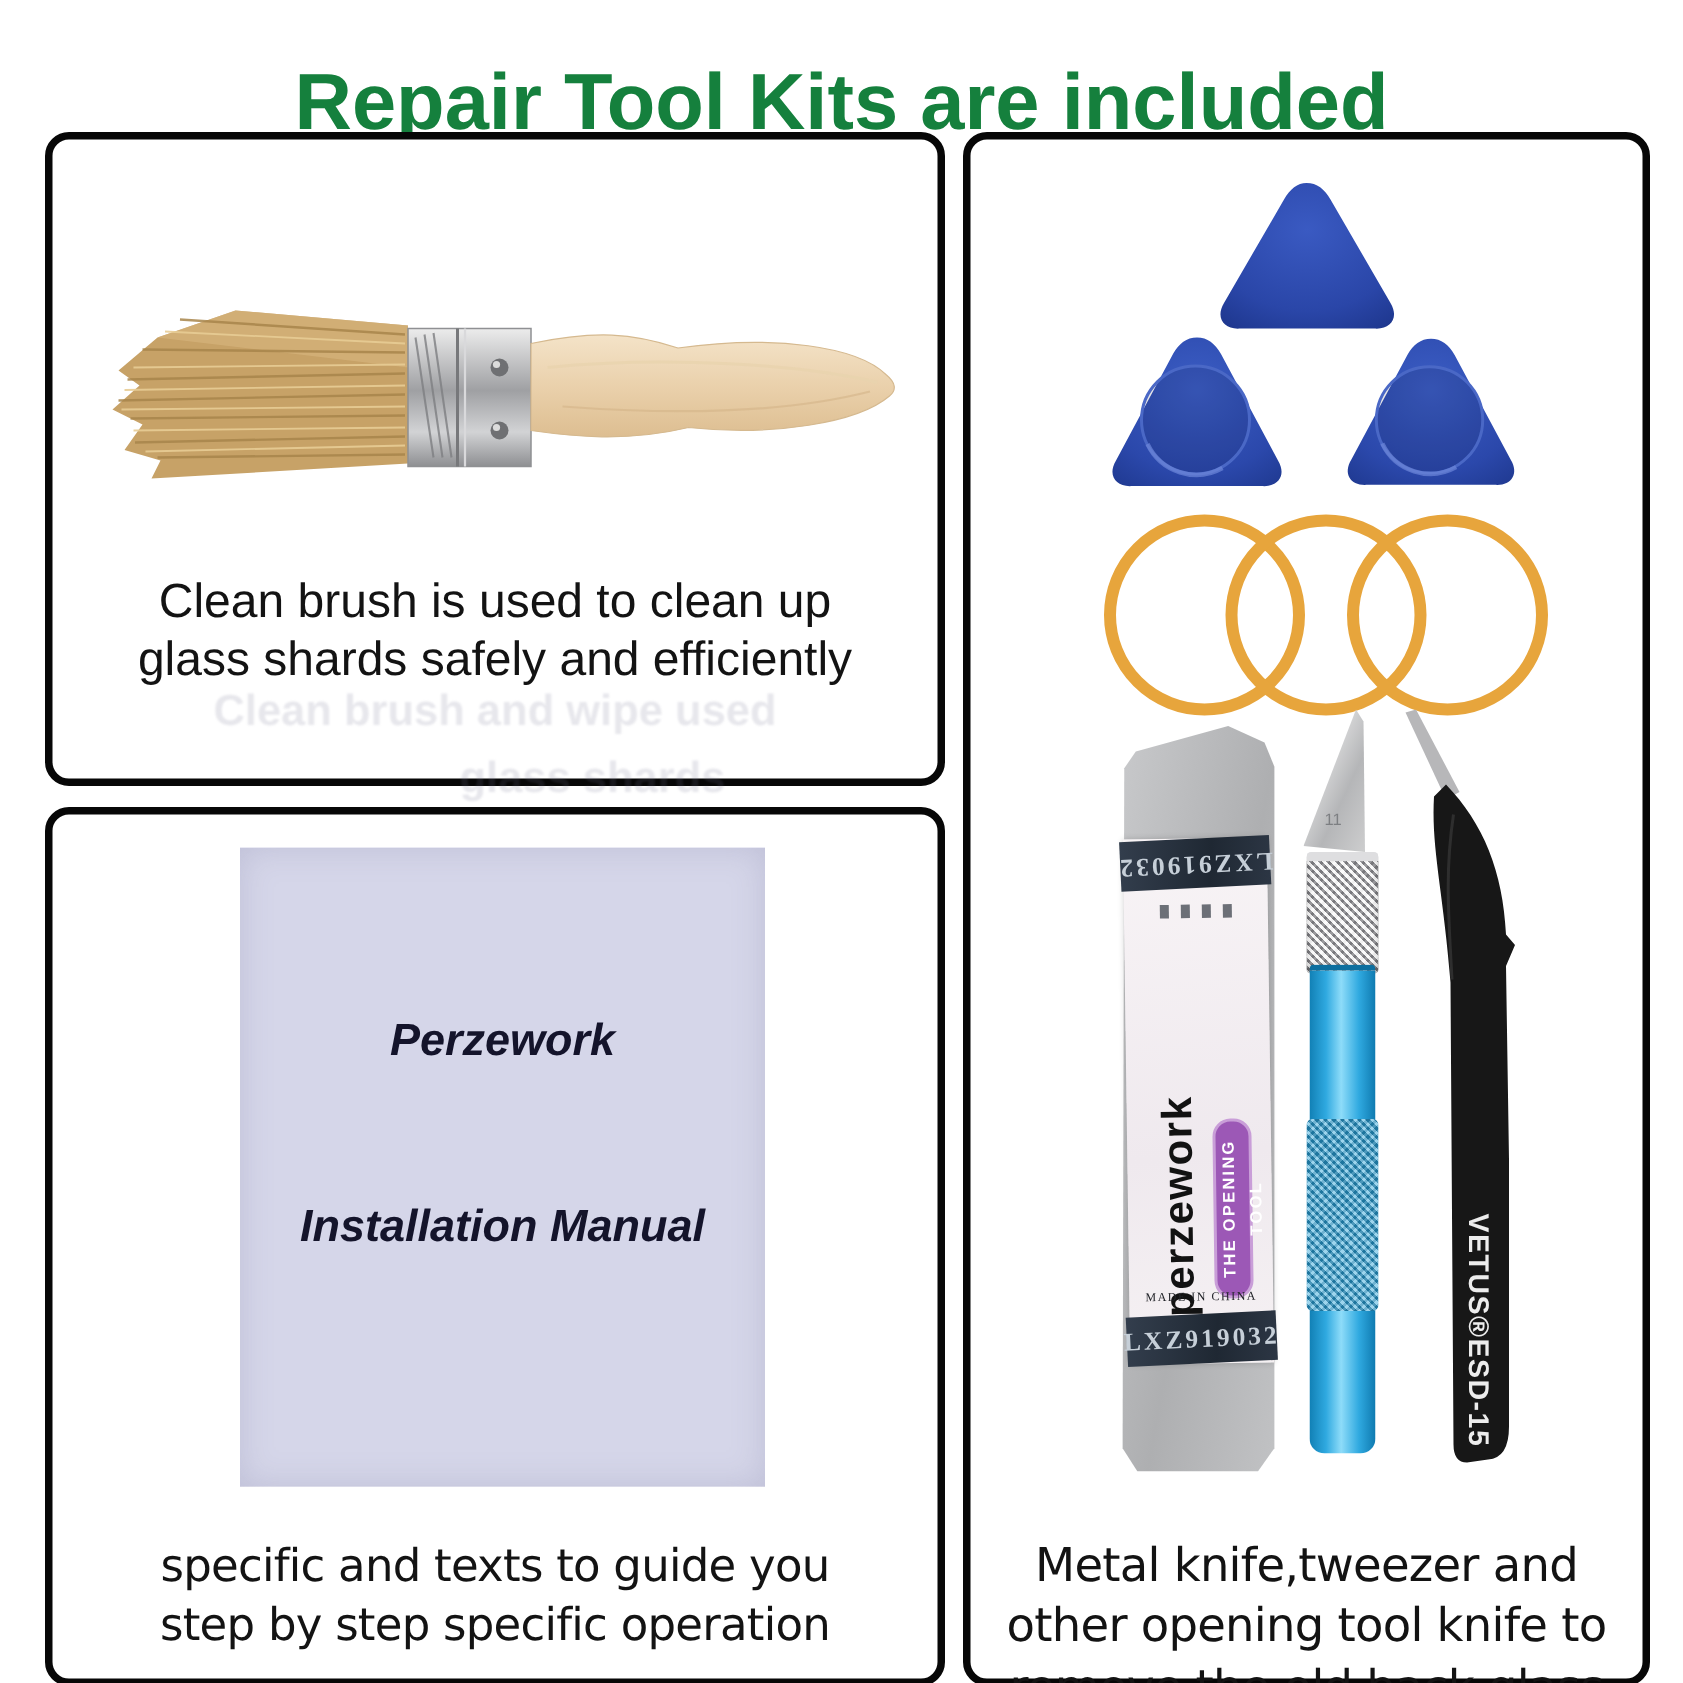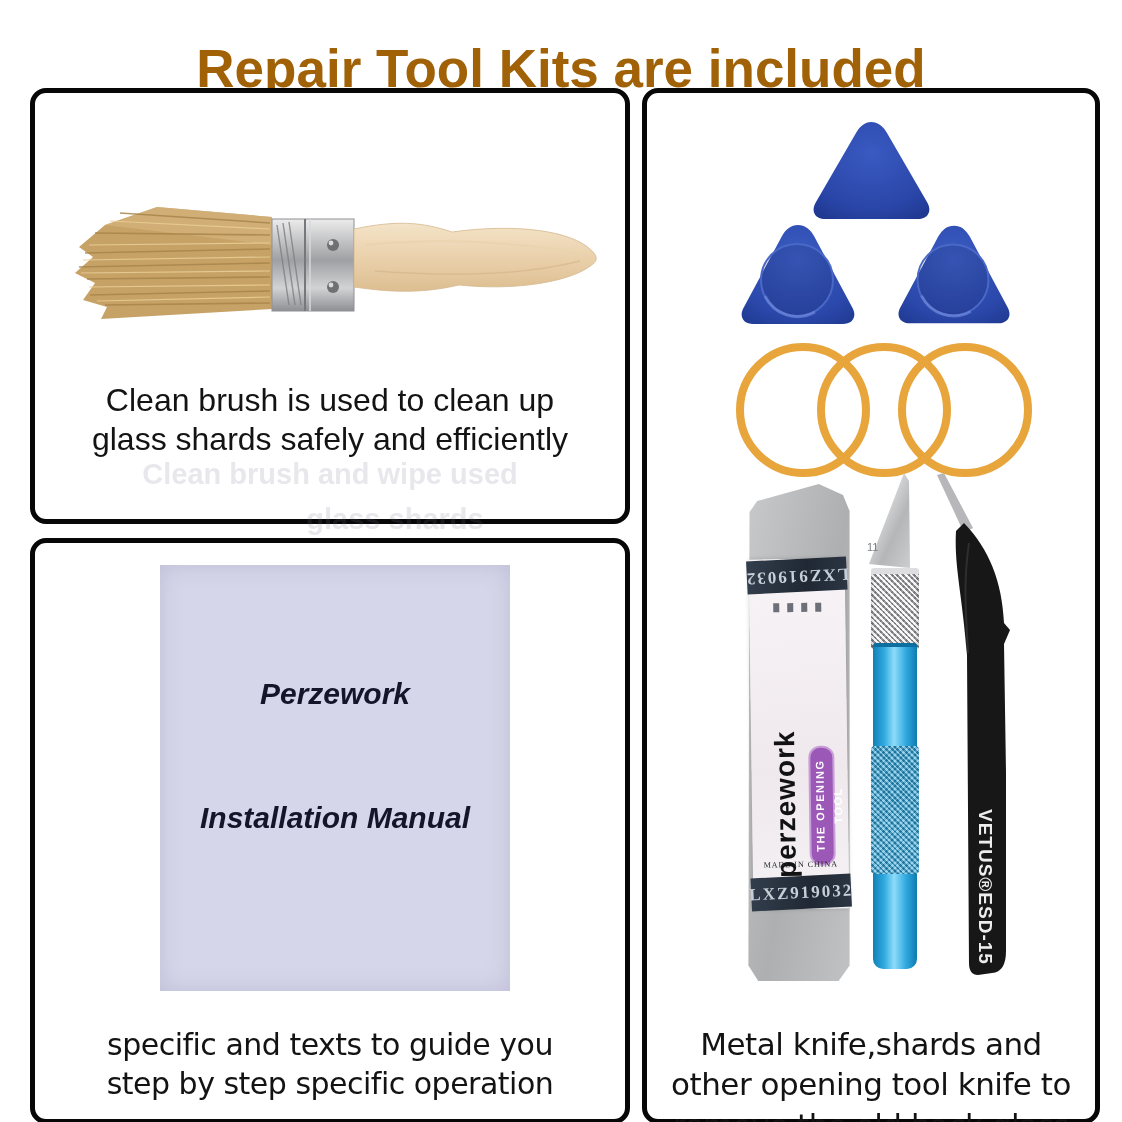--- a/index.html
+++ b/index.html
@@ -5,21 +5,21 @@
   html,body { margin:0; padding:0; }
   body {
     width:1122px; height:1122px; position:relative; overflow:hidden;
     background:#ffffff; font-family:"Liberation Sans", sans-serif;
   }
   .stage { position:absolute; inset:0; }
 
   
   .title {
     position:absolute; top:2px; left:0; width:100%; text-align:center;
-    font-size:53px; font-weight:bold; color:#a16207; letter-spacing:0;
+    font-size:53px; font-weight:bold; color:#15803d; letter-spacing:0;
   }
 
   
   .box {
     position:absolute; border:5px solid #070707; border-radius:16px; background:#fff;
   }
   #box-brush  { left:30px;  top:88px;  width:590px; height:426px; }
   #box-manual { left:30px;  top:538px; width:590px; height:576px; }
   #box-tools  { left:642px; top:88px;  width:448px; height:1026px; }
 
@@ -112,21 +112,21 @@
     font-family:"Liberation Serif", serif;
   }
 
   
   #knife { position:absolute; left:215px; top:378px; width:66px; height:500px; }
   .knife-blade {
     position:absolute; left:0; top:0; width:66px; height:100px;
     background:linear-gradient(115deg,#f0f0f0 20%,#b5b6b8 55%,#dcdcdc);
     clip-path:polygon(42px 2px, 47px 10px, 48px 97px, 7px 93px);
   }
-  .blade-num { position:absolute; top:70px; left:5px; font-size:11px; color:#7d7f82; }
+  .blade-num { position:absolute; top:70px; left:21px; font-size:11px; color:#7d7f82; }
   .knife-collet {
     position:absolute; left:9px; top:97px; width:48px; height:75px;
     background-color:#c9c9cb;
     background-image:
       repeating-linear-gradient(45deg,  rgba(255,255,255,0.85) 0 2px, rgba(90,90,95,0.55) 2px 4px),
       repeating-linear-gradient(-45deg, rgba(255,255,255,0.60) 0 2px, rgba(110,110,115,0.45) 2px 4px);
     border-top:6px solid #dedee0; border-radius:3px;
     box-shadow: inset 0 -4px 5px rgba(0,0,0,0.25);
   }
   .knife-handle {
@@ -306,19 +306,19 @@
     </div>
 
     <svg id="tweezers" viewBox="0 0 82 512">
       <polygon points="4,2 11,0 40,55 31,60" fill="#b7b7b9"></polygon>
       <path d="M31,50 C56,76 69,108 71,150 L77,157 L71,171 L73,300 L73,478 Q73,499 59,500 L45,502 Q36,502 36,490 L34,182 C29,120 21,92 23,58 Z" fill="#171717"></path>
       <path d="M36,70 C30,110 33,140 35,180" stroke="#3d3d3d" fill="none" stroke-width="2" opacity="0.6"></path>
       <text class="tw-text" transform="translate(46 336) rotate(90)">VETUS®ESD-15</text>
     </svg>
 
     <p class="cap" id="tools-caption">
-      <span>Metal knife,shards and</span>
+      <span>Metal knife,tweezer and</span>
       <span>other opening tool knife to</span>
       <span>remove the old back glass</span>
     </p>
   </section>
 
 </div>
 
 </body></html>

